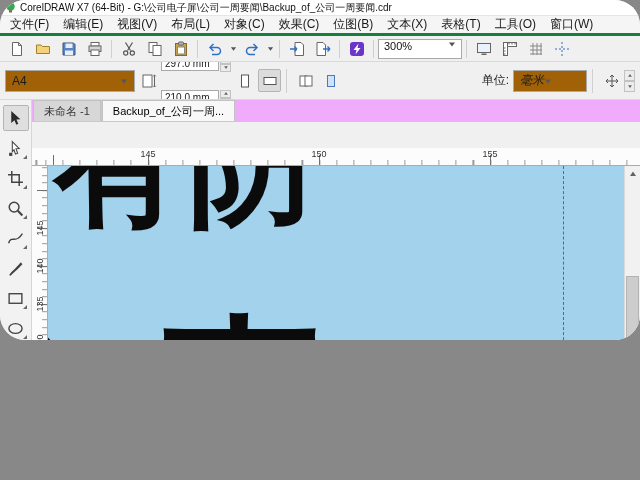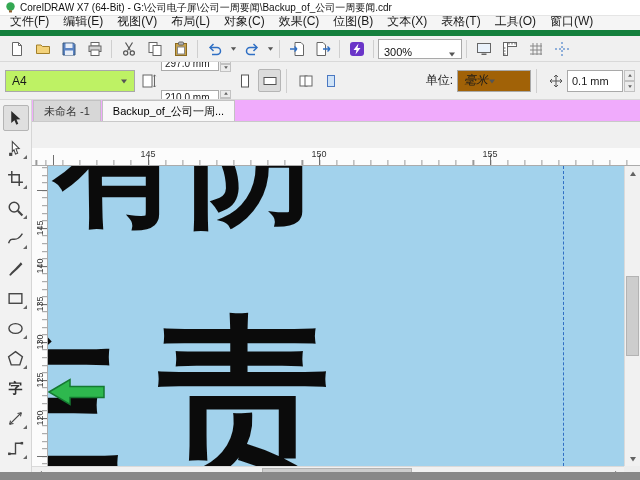--- a/index.html
+++ b/index.html
@@ -1,47 +1,47 @@
 <!DOCTYPE html>
 <html><head>
 <meta charset="utf-8">
 <style>
   html,body{margin:0;padding:0;background:#888;}
-  #app{position:relative;width:640px;height:472px;background:#f0f0f0;overflow:hidden;
-       font-family:"Liberation Sans","DejaVu Sans",sans-serif;font-size:12px;color:#1a1a1a;}
+  #app{position:relative;width:640px;height:340px;background:#f0f0f0;overflow:hidden;
+       font-family:"Liberation Sans","DejaVu Sans",sans-serif;font-size:12px;color:#1a1a1a;border-radius:25px;}
   #app *{box-sizing:border-box;}
 
   
   .title-bar{position:absolute;left:0;top:0;width:640px;height:16px;background:#ffffff;
     border-bottom:1px solid #e5e5e5;display:flex;align-items:center;gap:4px;padding:0 5px;
     font-size:10px;color:#111;white-space:nowrap;overflow:hidden;}
   .app-logo svg{width:11px;height:11px;display:block;}
 
   
   .menu-bar{position:absolute;left:0;top:16px;width:640px;height:20px;background:#f5f5f5;
-    border-bottom:6px solid #15803d;display:flex;align-items:flex-end;padding-left:3px;
+    border-bottom:3px solid #15803d;display:flex;align-items:flex-end;padding-left:3px;
     white-space:nowrap;overflow:hidden;font-size:12px;}
   .menu-item{display:flex;align-items:center;padding:0 7px;color:#1a1a1a;}
 
   
   .std-toolbar{position:absolute;left:0;top:36px;width:640px;height:26px;background:#f0f0f0;
     border-bottom:1px solid #d9d9d9;display:flex;align-items:center;padding:0 4px;gap:1px;overflow:hidden;}
   .tb-btn{width:25px;height:22px;display:flex;align-items:center;justify-content:center;flex:0 0 auto;border-radius:2px;}
   .tb-btn svg{width:16px;height:16px;display:block;}
   .tb-dd{width:10px;height:22px;display:flex;align-items:center;justify-content:center;flex:0 0 auto;}
   .tb-dd svg{width:7px;height:7px;display:block;}
   .tb-sep{width:1px;height:18px;background:#cfcfcf;margin:0 3px;flex:0 0 auto;}
   .zoom-select{width:84px;height:20px;background:#fff;border:1px solid #a9a9a9;display:flex;
-    align-items:flex-end;justify-content:space-between;padding:0 5px;font-size:11px;flex:0 0 auto;color:#111;}
+    align-items:flex-start;justify-content:space-between;padding:0 5px;font-size:11px;flex:0 0 auto;color:#111;}
   .sel-arr svg{width:8px;height:8px;display:block;}
 
   
   .prop-bar{position:absolute;left:0;top:62px;width:640px;height:38px;background:#f0f0f0;
     border-bottom:1px solid #d9d9d9;display:flex;align-items:center;padding:0 5px;overflow:hidden;}
-  .size-select{width:130px;height:22px;background:#bef264;border:1px solid #a9a9a9;display:flex;
+  .size-select{width:130px;height:22px;background:#a16207;border:1px solid #a9a9a9;display:flex;
     align-items:center;justify-content:space-between;padding:0 6px;font-size:12px;flex:0 0 auto;}
   .pb-icon{margin-left:6px;flex:0 0 auto;}
   .pb-icon svg{width:16px;height:16px;display:block;}
   .dims{display:flex;flex-direction:column;gap:18px;margin-left:4px;flex:0 0 auto;}
   .dim-row{display:flex;align-items:center;}
   .dim-input{width:58px;height:15px;background:#fff;border:1px solid #a9a9a9;font-size:10px;
     display:flex;align-items:center;padding:0 3px;}
   .nudge-input{width:56px;height:22px;background:#fff;border:1px solid #a9a9a9;font-size:11px;
     display:flex;align-items:center;padding:0 4px;}
   .vspin{display:flex;flex-direction:column;margin-left:1px;}
@@ -408,23 +408,20 @@
           </svg>
         </span>
     </div>
     <div class="pb-sep"></div>
     <span class="pb-icon">
         <svg viewBox="0 0 16 16">
           <path d="M8 2 V14 M2 8 H14 M8 2 L6 4 M8 2 L10 4 M8 14 L6 12 M8 14 L10 12 M2 8 L4 6 M2 8 L4 10 M14 8 L12 6 M14 8 L12 10" stroke="#555" fill="none"></path>
         </svg>
       </span>
     <div class="dim-row" style="margin-left:3px;">
-      <div class="nudge-input">
-        <span>0.1 mm</span>
-      </div>
       <div class="vspin tall">
         <span class="sp">
             <svg viewBox="0 0 8 8">
               <path d="M4 1.5 L7 6 H1 Z" fill="#636363"></path>
             </svg>
           </span>
         <span class="sp">
             <svg viewBox="0 0 8 8">
               <path d="M4 6.5 L1 2 H7 Z" fill="#636363"></path>
             </svg>

